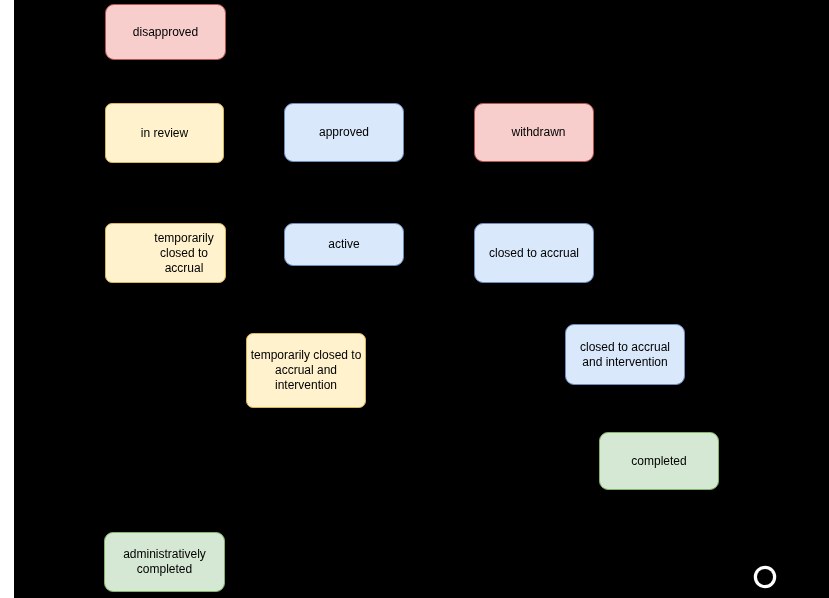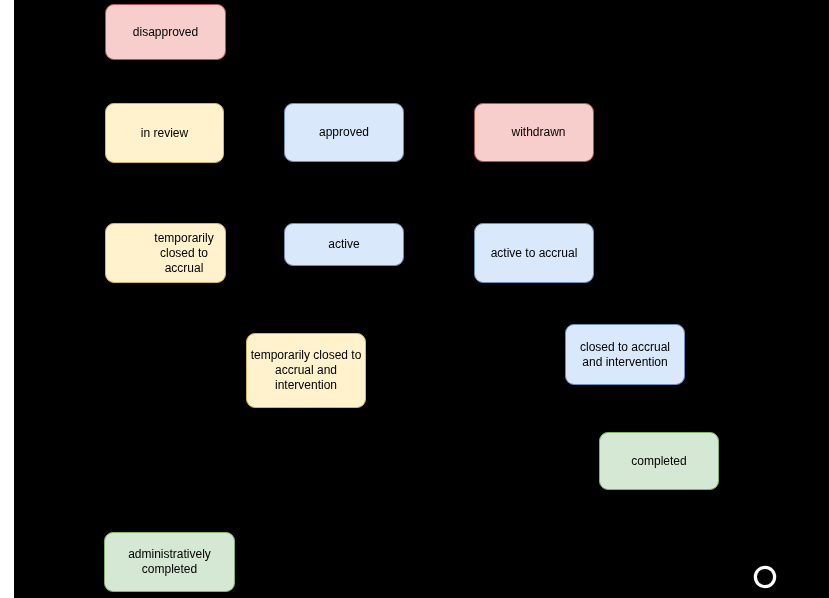--- a/index.html
+++ b/index.html
@@ -25,21 +25,21 @@
     border: 1.5px solid #000;
     display: flex;
     align-items: center;
     justify-content: center;
     text-align: center;
     font-size: 12px;
     line-height: 1.25;
     color: #000000;
     padding: 2px 3px;
   }
-  .yellow { background: var(--yellow-fill, #fff2cc); border-color: var(--yellow-stroke, #d6b656); }
+  .yellow { background: var(--yellow-fill, #fff2cc); border-color: var(--yellow-stroke, #d6b656); border-radius: 7px; }
   .blue   { background: var(--blue-fill,   #dae8fc); border-color: var(--blue-stroke,   #6c8ebf); }
   .red    { background: var(--red-fill,    #f8cecc); border-color: var(--red-stroke,    #b85450); }
   .green  { background: var(--green-fill,  #d5e8d4); border-color: var(--green-stroke,  #82b366); }
 </style>
 </head>
 <body>
 
 <div id="canvas">
 
   <svg id="edges" viewBox="0 0 829 598" xmlns="http://www.w3.org/2000/svg">
@@ -97,32 +97,32 @@
 
   <div class="state yellow" style="left:91px; top:223px; width:121px; height:60px;padding-left:40px;">
     <span>temporarily closed to accrual</span>
   </div>
 
   <div class="state blue" style="left:270px; top:223px; width:120px; height:43px;">
     <span>active</span>
   </div>
 
   <div class="state blue" style="left:460px; top:223px; width:120px; height:60px;">
-    <span>active to accrual</span>
+    <span>closed to accrual</span>
   </div>
 
   <div class="state yellow" style="left:232px; top:333px; width:120px; height:75px;">
     <span>temporarily closed to accrual and intervention</span>
   </div>
 
   <div class="state blue" style="left:551px; top:324px; width:120px; height:61px;align-items:center;">
     <span>closed to accrual and intervention</span>
   </div>
 
   <div class="state green" style="left:585px; top:432px; width:120px; height:58px;">
     <span>completed</span>
   </div>
 
-  <div class="state green" style="left:90px; top:532px; width:131px; height:60px;">
+  <div class="state green" style="left:90px; top:532px; width:121px; height:60px;">
     <span>administratively completed</span>
   </div>
 
 </div>
 
 </body></html>

